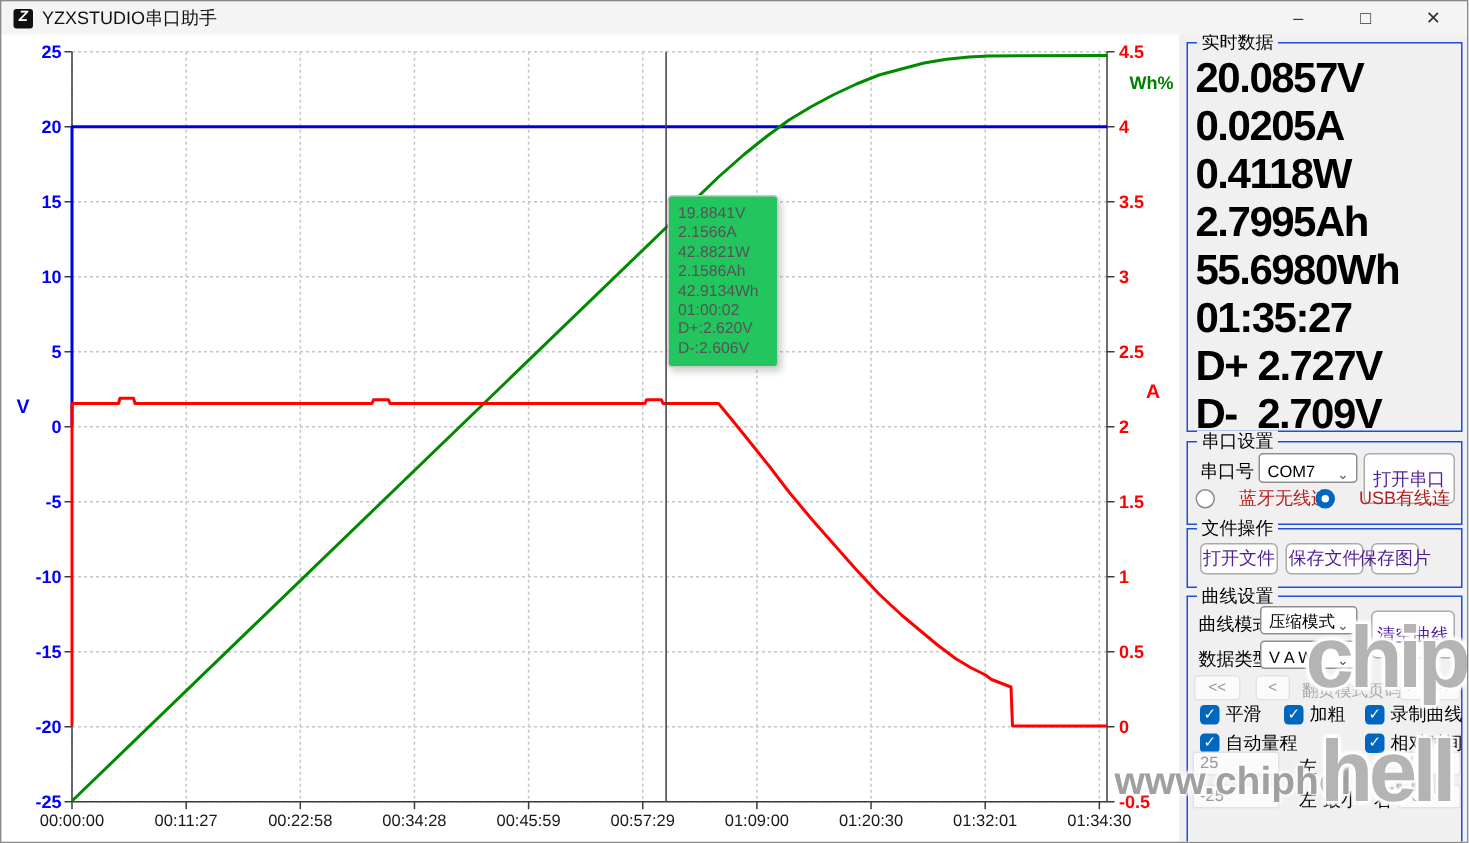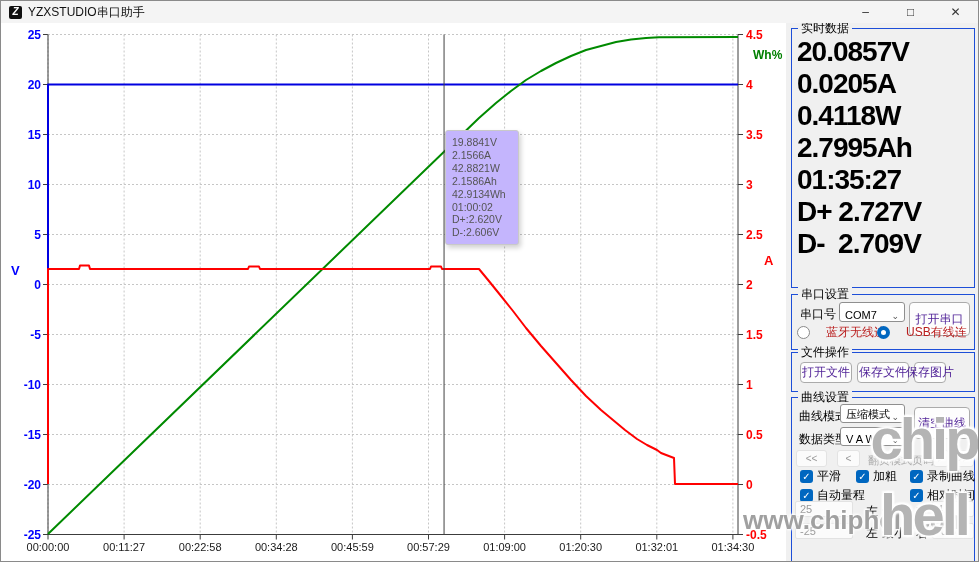--- a/index.html
+++ b/index.html
@@ -7,21 +7,21 @@
     box-sizing:border-box;overflow:hidden;font-family:"Liberation Sans",sans-serif;}
   
   .titlebar{position:absolute;left:0;top:0;right:0;height:22px;background:#f4f4f4;display:flex;align-items:center;z-index:40;}
   .app-icon{width:13px;height:13px;margin:0 6px 0 8px;background:#101010;border-radius:2px;color:#fff;
     font-size:10px;font-weight:bold;font-style:italic;display:flex;align-items:center;justify-content:center;line-height:1;}
   .title-text{font-size:12px;color:#111;}
   .win-controls{margin-left:auto;display:flex;height:100%;}
   .win-btn{width:45px;display:flex;align-items:center;justify-content:center;font-size:12px;color:#333;cursor:default;}
   
   .chart-area{position:absolute;left:0;top:22px;width:785px;height:540px;background:#fff;}
-  .tooltip{position:absolute;left:444px;top:107px;width:64px;background:#c4b5fd;border:1px solid #c9c9c9;
+  .tooltip{position:absolute;left:444px;top:107px;width:64px;background:#22c55e;border:1px solid #c9c9c9;
     border-radius:3px;box-shadow:2px 3px 5px rgba(0,0,0,.18);padding:5px 2px 5px 6px;z-index:20;}
   .tooltip-line{font-size:10.5px;line-height:12.9px;color:#555;white-space:pre;}
   
   .panel{position:absolute;left:785px;top:22px;width:192px;height:540px;background:#f0f0f0;}
   .groupbox{position:absolute;border:1px solid #1d4ed8;border-radius:0;background:#f0f0f0;}
   .groupbox-label{position:absolute;top:-8px;left:6px;background:#f0f0f0;padding:0 3px;font-size:12px;line-height:15px;color:#000;white-space:nowrap;}
   .rt-values{padding:7px 0 0 5px;overflow:hidden;}
   .rt-line{font-size:28px;font-weight:bold;line-height:32px;letter-spacing:-1px;color:#000;white-space:pre;}
   .lbl{position:absolute;font-size:12px;color:#000;white-space:nowrap;}
   .combobox{position:absolute;background:#fff;border:1px solid #8f8f8f;border-radius:3px;display:flex;
@@ -175,20 +175,21 @@
 
   <div class="panel">
 
     <div class="groupbox" style="left:5px;top:5px;width:182px;height:258px;">
       <div class="groupbox-label">实时数据</div>
       <div class="rt-values">
           <div class="rt-line">20.0857V</div>
           <div class="rt-line">0.0205A</div>
           <div class="rt-line">0.4118W</div>
           <div class="rt-line">2.7995Ah</div>
+          <div class="rt-line">55.6980Wh</div>
           <div class="rt-line">01:35:27</div>
           <div class="rt-line">D+ 2.727V</div>
           <div class="rt-line">D-  2.709V</div>
         </div>
     </div>
 
     <div class="groupbox" style="left:5px;top:271px;width:182px;height:54px;">
       <div class="groupbox-label">串口设置</div>
       <div class="lbl" style="left:8px;top:11px;">串口号</div>
       <div class="combobox" style="left:47px;top:7px;width:66px;height:20px;">

